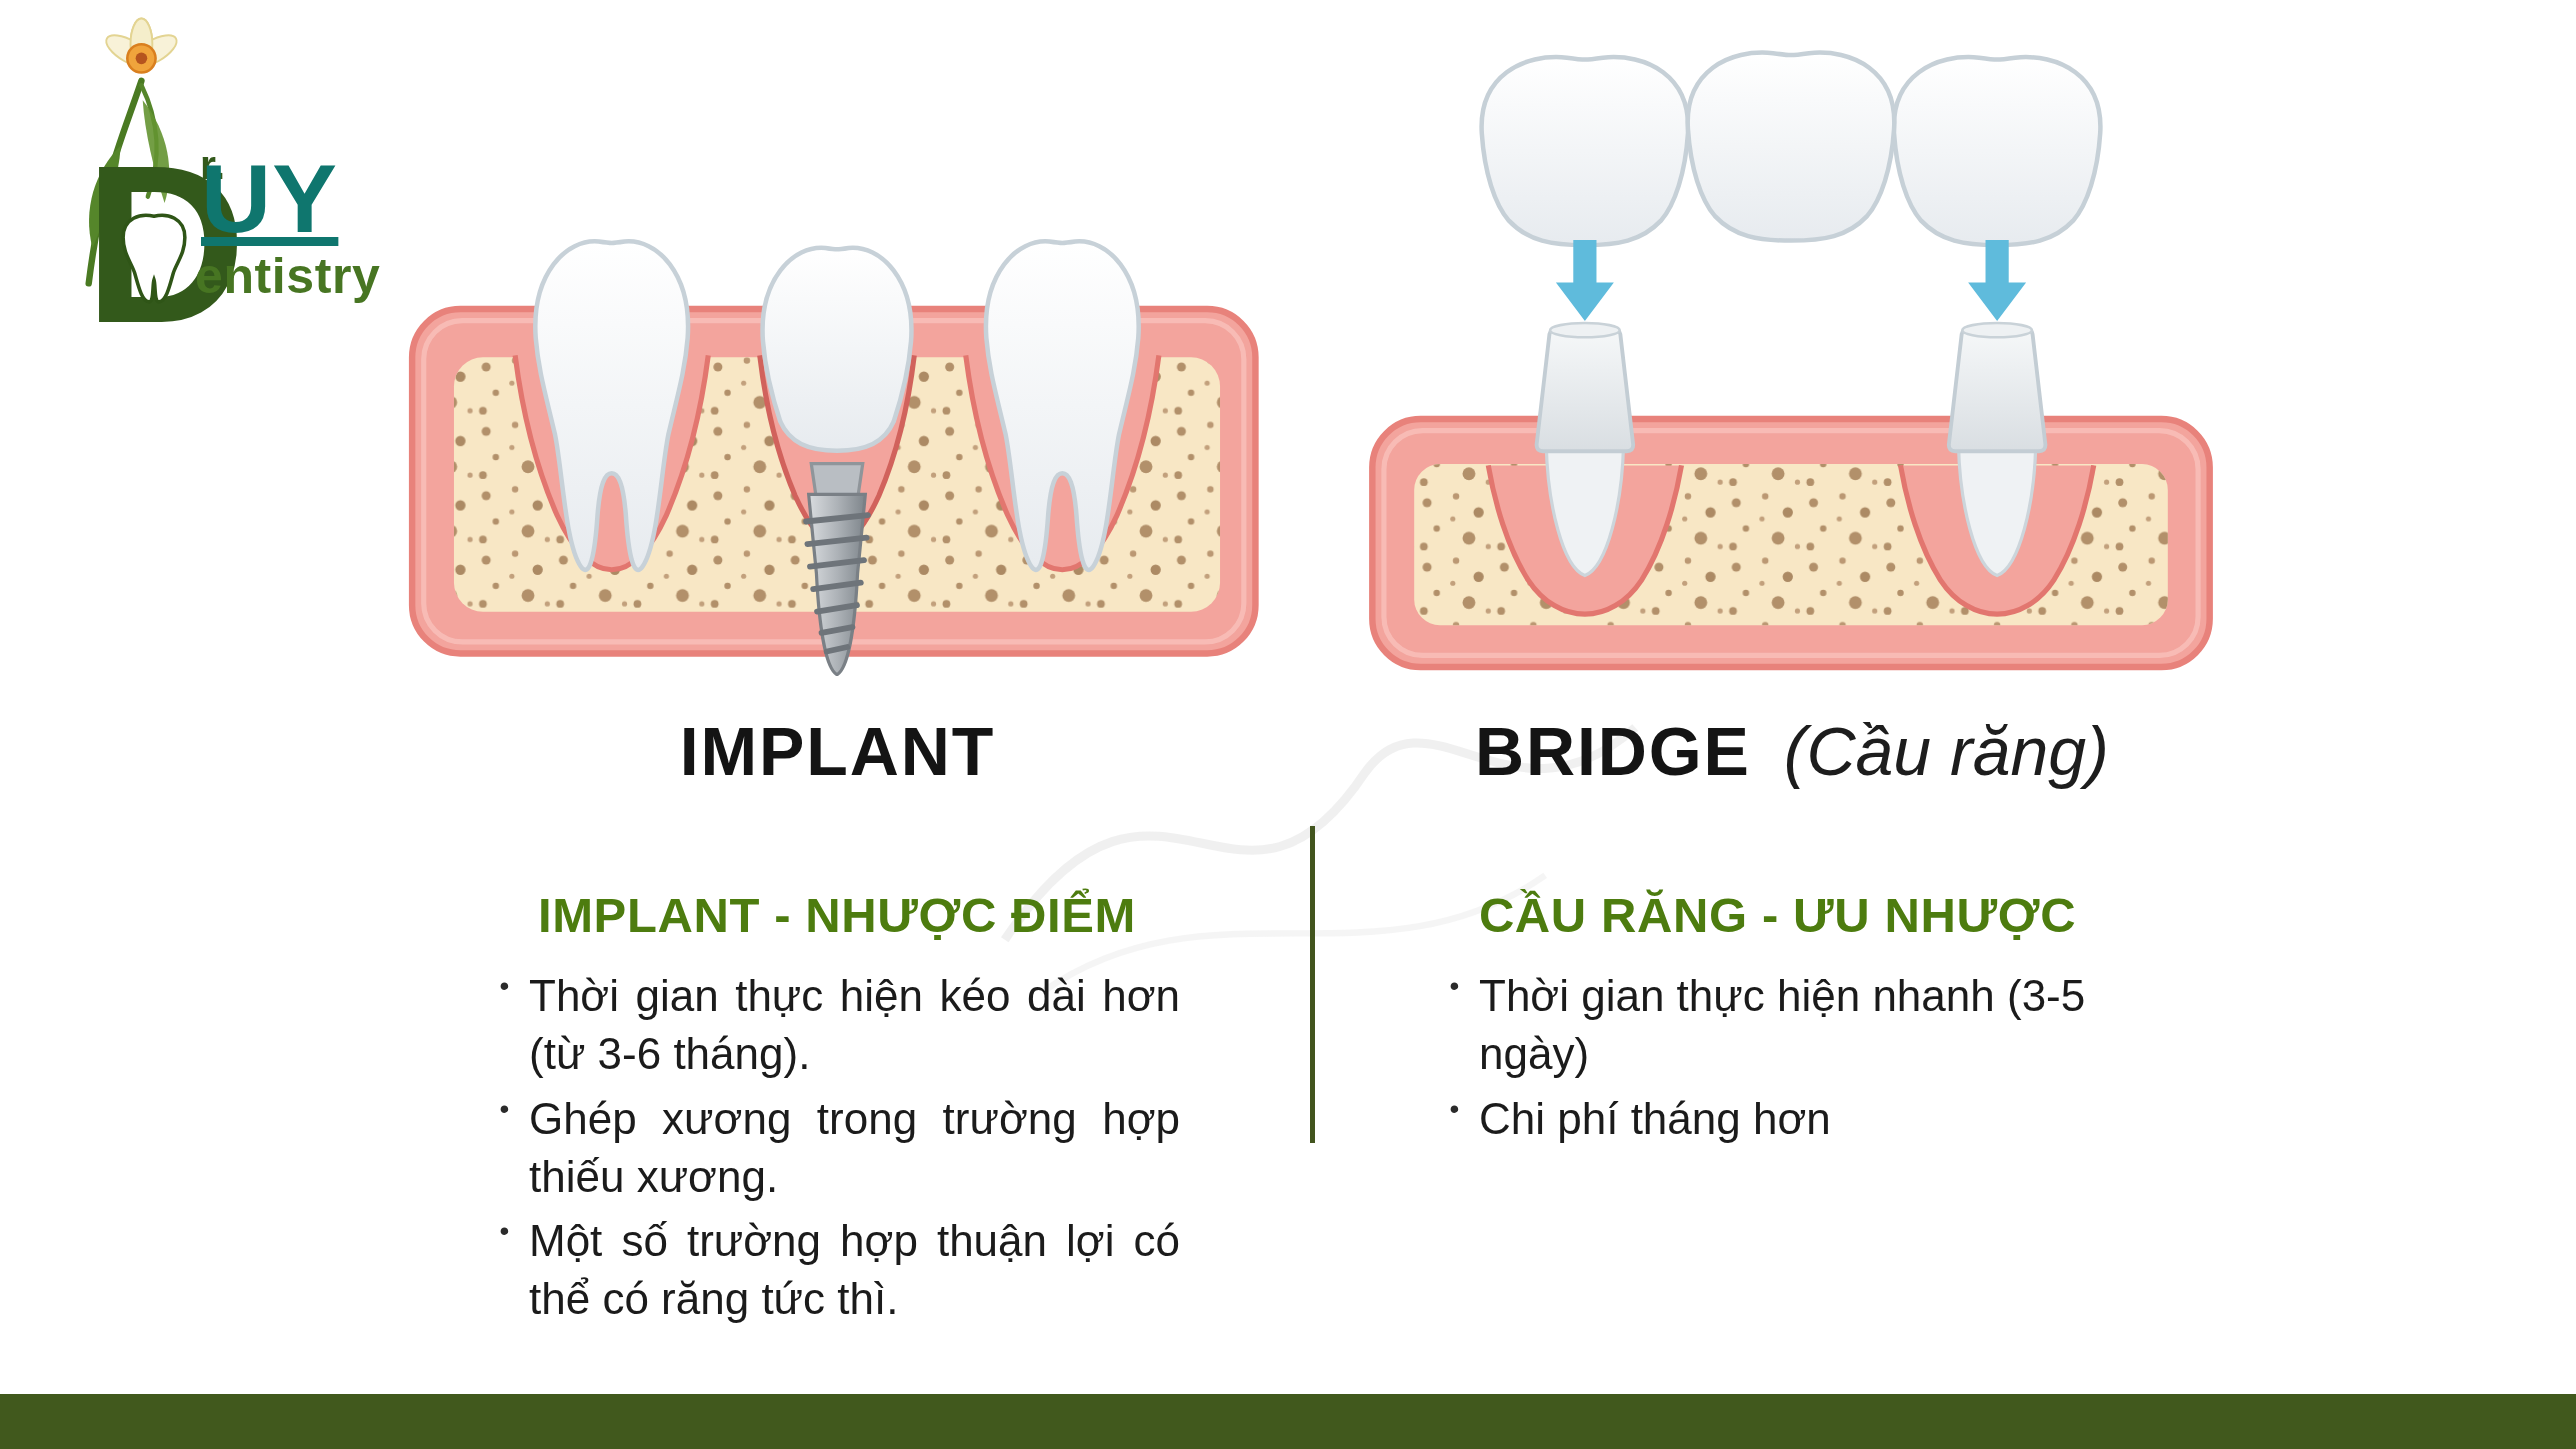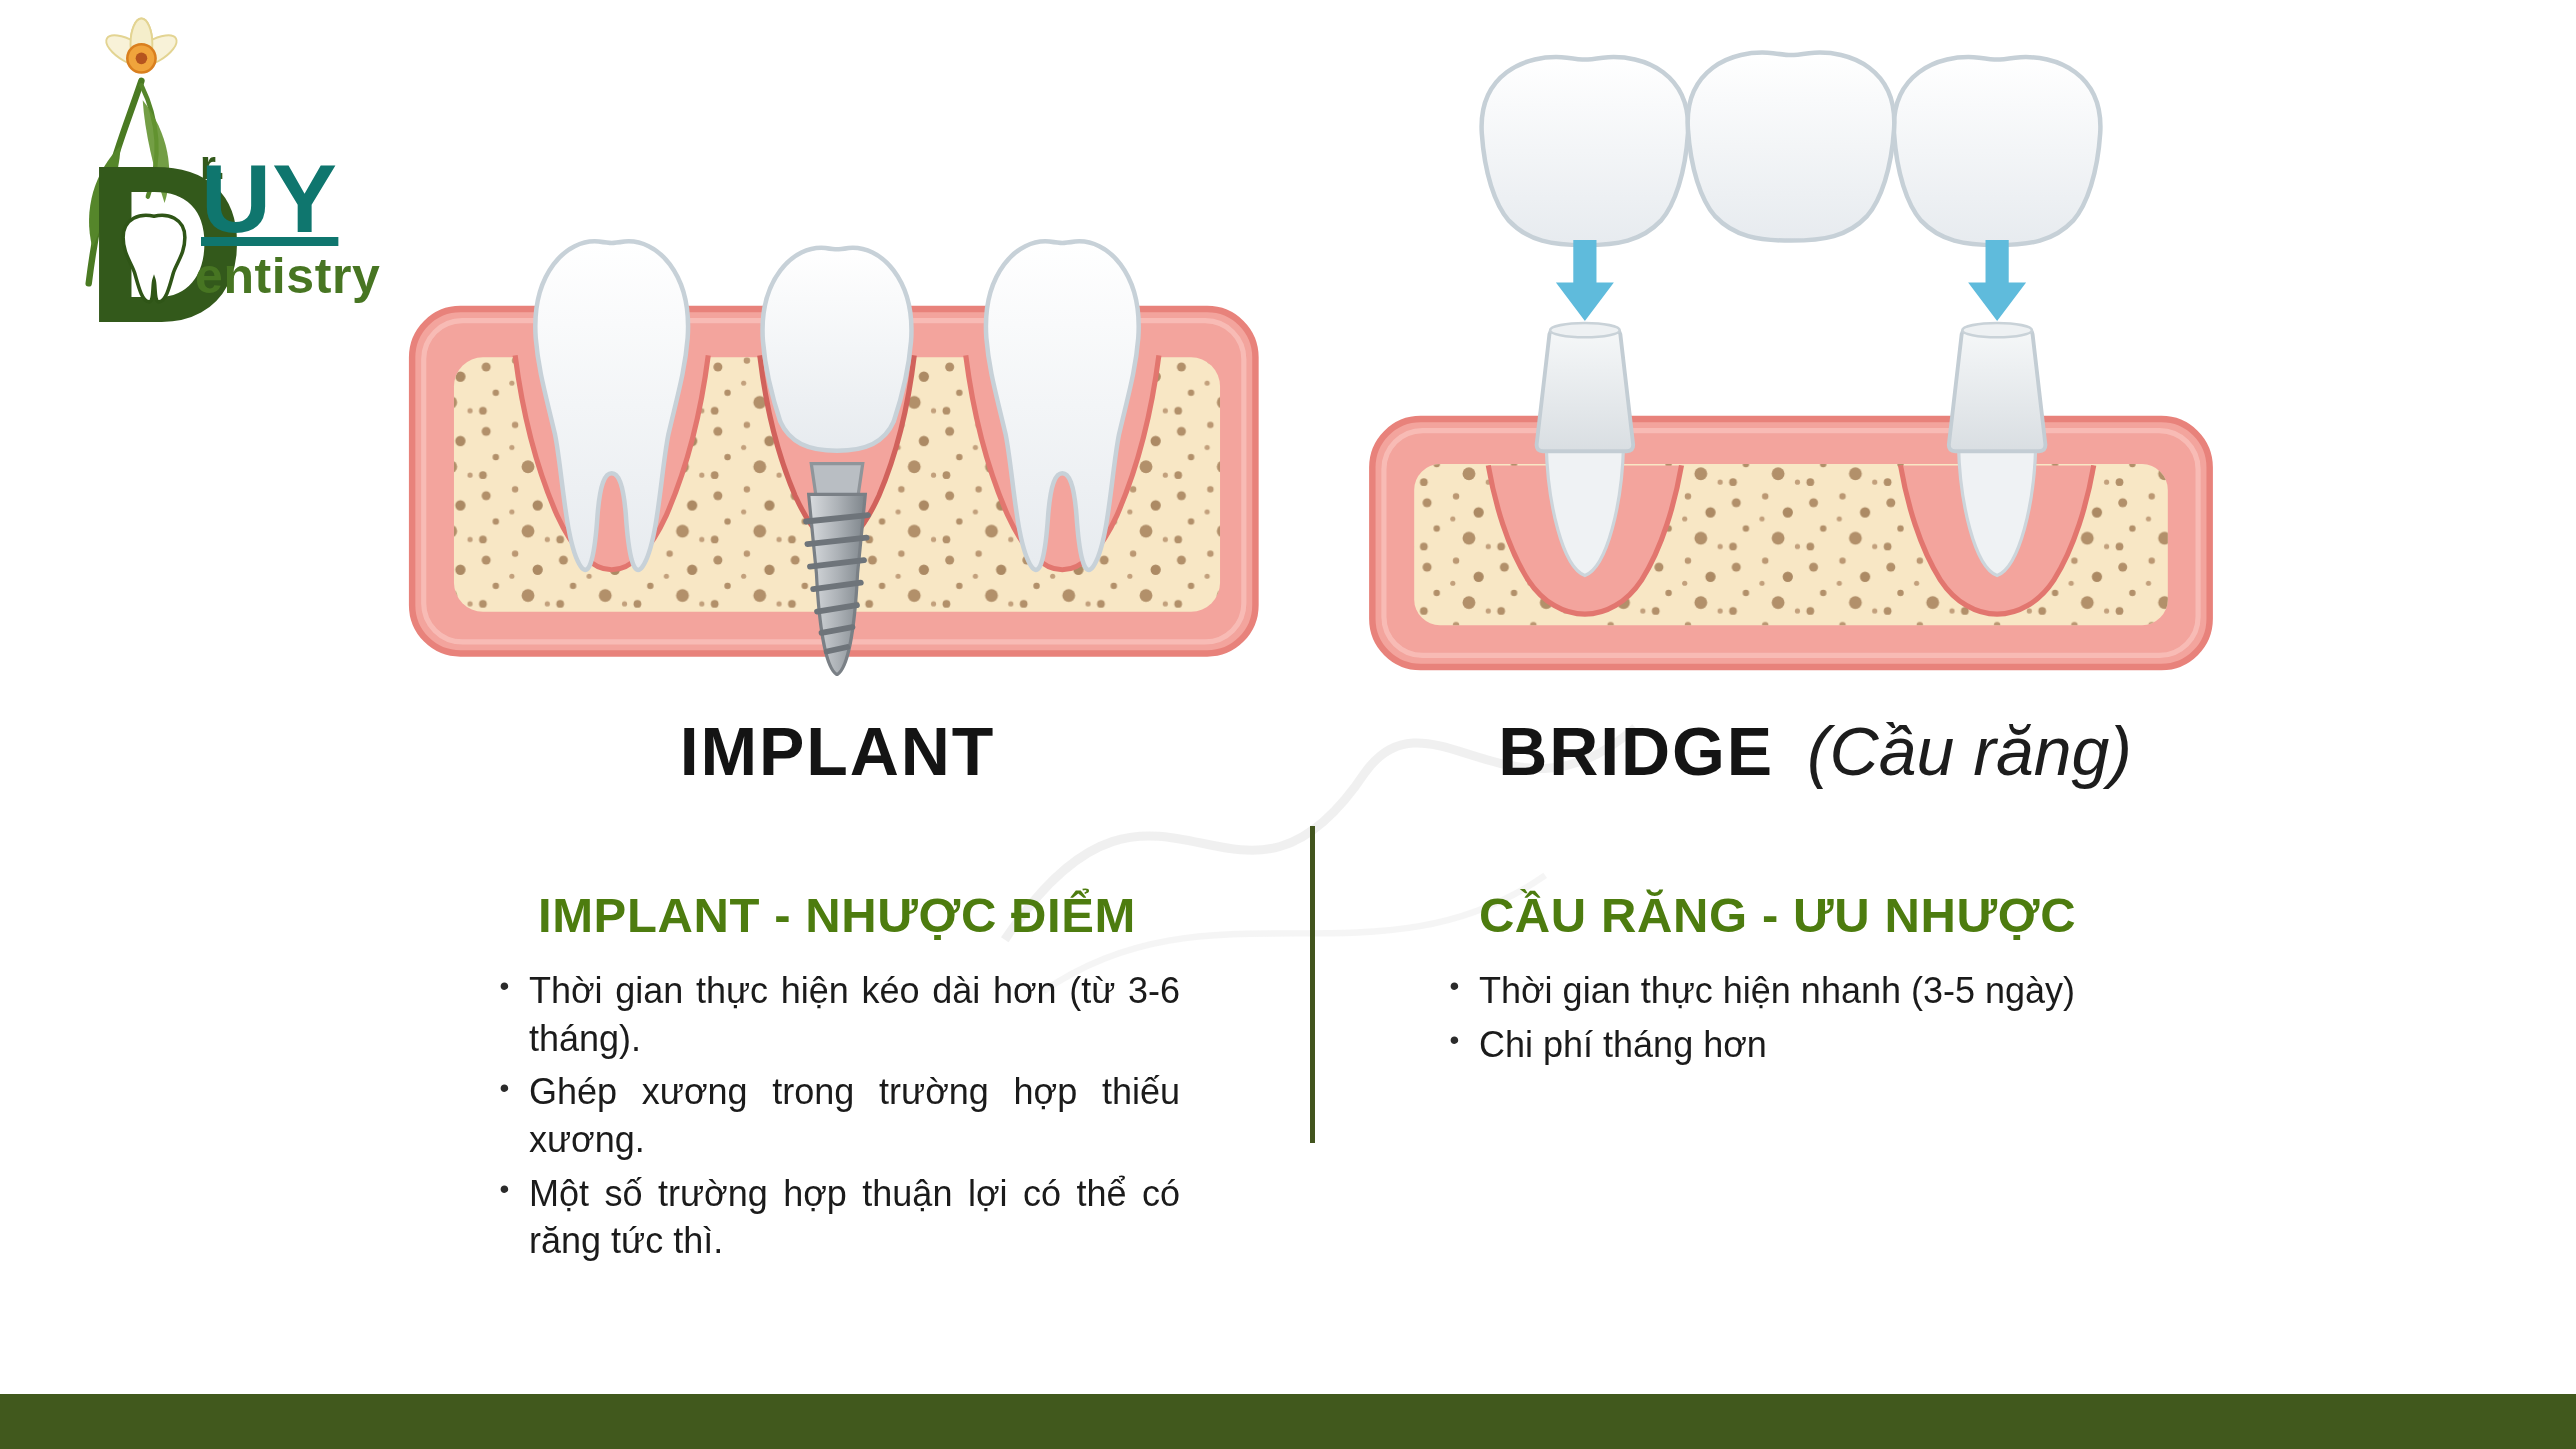--- a/index.html
+++ b/index.html
@@ -20,36 +20,36 @@
   .scene-right{position:absolute;left:1340px;top:39px;z-index:2;}
 
   
   .watermark-word{position:absolute;left:1275px;top:444px;z-index:3;font-size:97px;font-weight:700;
         letter-spacing:35px;color:rgba(130,130,130,0.10);white-space:nowrap;}
   .watermark-flourish{position:absolute;left:966px;top:631px;z-index:1;}
 
   
   .implant-title{position:absolute;left:580px;top:712px;width:515px;text-align:center;z-index:5;
         font-size:68px;font-weight:700;letter-spacing:1.9px;color:#141414;}
-  .bridge-title{position:absolute;left:1475px;top:712px;width:657px;text-align:right;z-index:5;
+  .bridge-title{position:absolute;left:1475px;top:712px;width:657px;text-align:left;z-index:5;
         font-size:68px;color:#141414;white-space:nowrap;}
   .bridge-title .bold{font-weight:700;letter-spacing:1.9px;}
   .bridge-title .note{font-style:italic;font-weight:400;margin-left:14px;color:#1d1d1d;}
 
   
   .divider{position:absolute;left:1310px;top:826px;width:4.5px;height:317px;background:#42551e;z-index:4;}
 
   
   .heading{position:absolute;z-index:5;font-size:49px;font-weight:700;color:#4d7c0f;letter-spacing:0.6px;text-align:center;}
   .heading-implant{left:489px;top:887px;width:696px;}
   .heading-bridge{left:1436px;top:887px;width:683px;}
 
   
   .bullets{position:absolute;z-index:5;margin:0;padding:0;list-style:none;
-        font-size:36px;line-height:1.32;color:#1b1b1b;}
+        font-size:44px;line-height:1.32;color:#1b1b1b;}
   .bullets li{position:relative;padding-left:36px;margin-bottom:6.4px;}
   .bullets li::before{content:"\2022";position:absolute;left:6.4px;top:1.3px;font-size:28px;color:#2b2b2b;}
   .bullets-implant{left:493px;top:967px;width:687px;}
   .bullets-implant li{text-align:justify;}
   .bullets-bridge{left:1443px;top:967px;width:721px;}
 
   
   .footer-bar{position:absolute;left:0;bottom:0;width:2576px;height:55px;background:#41591d;z-index:7;}
 </style>
 </head>

